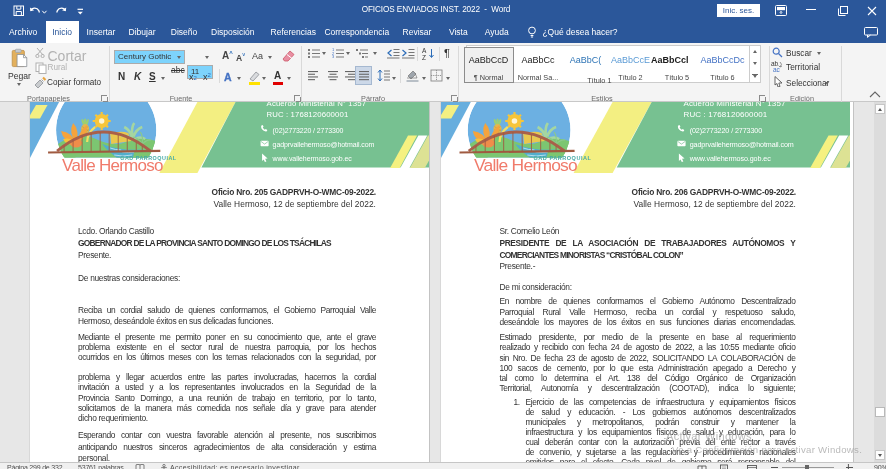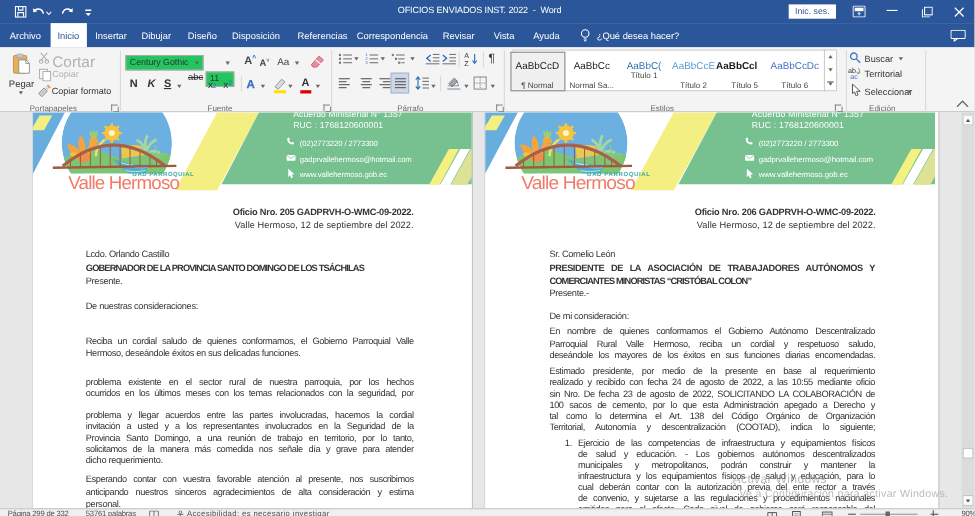--- a/index.html
+++ b/index.html
@@ -11,21 +11,21 @@
 .tab{position:absolute;top:0;height:22px;line-height:22px;color:#fff;font-size:8.5px;text-align:center}
 .tab.act{background:#fff;color:#2b579a}
 .ribbon{left:0;top:43px;width:886px;height:59px;background:#f4f4f4;border-bottom:1px solid #c8c8c8}
 .sep{position:absolute;top:3px;width:1px;height:82px;background:#d9d9d9}
 .glabel{position:absolute;top:50.5px;font-size:7.3px;color:#6a6a6a;text-align:center;white-space:nowrap}
 .gl{position:absolute;top:51.5px;width:7px;height:7px}
 .gl:before{content:"";position:absolute;left:0;top:0;width:5px;height:5px;border-left:1px solid #8a8a8a;border-top:1px solid #8a8a8a}
 .gl:after{content:"";position:absolute;right:0;bottom:0;width:4px;height:4px;border-right:1.2px solid #8a8a8a;border-bottom:1.2px solid #8a8a8a}
 .ric{position:absolute;font-size:8.6px;color:#444}
 .car{position:absolute;width:0;height:0;border-left:2.5px solid transparent;border-right:2.5px solid transparent;border-top:3px solid #666}
-.combo{position:absolute;background:#22c55e;border:1px solid #ababab;font-size:8px;color:#333;padding-left:3px}
+.combo{position:absolute;background:#7dd3fc;border:1px solid #ababab;font-size:8px;color:#333;padding-left:3px}
 .doc{left:0;top:102px;width:886px;height:360px;background:#e7e7e7}
 .page{position:absolute;top:0;background:#fff;height:360px;box-shadow:1px 0 0 #c3c3c3, -1px 0 0 #d8d8d8}
 .ln{position:absolute;font-size:8.4px;line-height:10px;color:#333;letter-spacing:-0.3px;white-space:nowrap}
 .j{letter-spacing:-0.38px}
 .j{white-space:normal;text-align:justify;text-align-last:justify;word-spacing:-0.5px}
 .b{font-weight:bold}
 .r{text-align:right}
 .sbar{left:0;top:462px;width:886px;height:7px;background:#f0f0f0;border-top:1px solid #c6c6c6}
 .st{position:absolute;top:1px;font-size:7px;letter-spacing:-0.2px;color:#4d4d4d;white-space:nowrap}
 svg{display:block}
@@ -91,21 +91,21 @@
     </svg>
 </div>
 <div class="ab ribbon"></div>
 <div class="ab" style="left:0;top:43px;width:886px;height:59px">
 <div class="sep" style="left:108.5px"></div>
 <div class="sep" style="left:301px"></div>
 <div class="sep" style="left:458px"></div>
 <div class="sep" style="left:768.5px"></div>
 <div class="sep" style="left:841px"></div>
 <div class="glabel" style="left:3.5px;width:90px">Portapapeles</div>
-<div class="glabel" style="left:155px;width:90px">Fuente</div>
+<div class="glabel" style="left:136px;width:90px">Fuente</div>
 <div class="glabel" style="left:328px;width:90px">Párrafo</div>
 <div class="glabel" style="left:557px;width:90px">Estilos</div>
 <div class="glabel" style="left:757px;width:90px">Edición</div>
 <div class="gl" style="left:100.5px"></div>
 <div class="gl" style="left:293.5px"></div>
 <div class="gl" style="left:450.5px"></div>
 <div class="gl" style="left:759px"></div>
 </div>
 <div class="ab" style="left:0;top:43px;width:886px;height:59px">
 <svg class="ab" style="left:9px;top:4px" width="21" height="23" viewBox="0 0 26 26">
@@ -119,21 +119,21 @@
 <svg class="ab" style="left:34.5px;top:4px" width="12" height="11" viewBox="0 0 12 11" fill="none" stroke="#b0b0b0" stroke-width="1">
       <path d="M2 1 L8 8 M8 1 L2 8"></path>
       <circle cx="2.4" cy="9" r="1.6"></circle>
       <circle cx="7.6" cy="9" r="1.6"></circle>
     </svg>
 <div class="ric" style="left:47.5px;top:5px;color:#b2b2b2;font-size:14px">Cortar</div>
 <svg class="ab" style="left:34.5px;top:19px" width="12" height="12" viewBox="0 0 12 12" fill="#fff" stroke="#b0b0b0" stroke-width="1">
       <rect x="1" y="1" width="7" height="8.5"></rect>
       <rect x="4" y="3" width="7" height="8.5"></rect>
     </svg>
-<div class="ric" style="left:47.5px;top:20px;color:#b2b2b2;font-size:8.2px">Copiar</div>
+<div class="ric" style="left:47.5px;top:20px;color:#b2b2b2;font-size:8.2px">Rural</div>
 <svg class="ab" style="left:33.5px;top:33px" width="13" height="13" viewBox="0 0 13 13">
       <path d="M1 9 l5 -5 3 3 -5 5 z" fill="#c9cccf" stroke="#8d9196" stroke-width="0.8"></path>
       <path d="M7.5 3.5 l2 2" stroke="#8d9196" stroke-width="0.8"></path>
       <path d="M9 1.5 l2.5 2.5" stroke="#e8a33d" stroke-width="2.2"></path>
     </svg>
 <div class="ric" style="left:47px;top:34.5px;color:#333;font-size:8.2px">Copiar formato</div>
 <div class="combo" style="left:114px;top:7px;width:71px;height:14px;line-height:12px">Century Gothic</div>
 <div class="car" style="left:176.5px;top:12.5px"></div>
 <div class="combo" style="left:187px;top:22px;width:26px;height:14px;line-height:12px">11</div>
 <div class="car" style="left:205px;top:12.5px"></div>
@@ -257,21 +257,21 @@
 <div class="ab" style="left:416.5px;top:4px;width:1px;height:14px;background:#dadada"></div>
 <div class="ab" style="left:438.5px;top:4px;width:1px;height:14px;background:#dadada"></div>
 <div class="ab" style="left:400px;top:26px;width:1px;height:14px;background:#dadada"></div>
 <div class="ab" style="left:466px;top:2px;width:295px;height:38px;background:#fff;border:1px solid #ccc"></div>
 <div class="ab" style="left:463.5px;top:3.5px;width:50px;height:36px;background:#f0f0f0;border:1px solid #8c8c8c"></div>
 <div class="ab" style="left:462.5px;top:11.5px;width:52px;text-align:center;font-size:9px;color:#1c1c1c;font-weight:normal;white-space:nowrap;overflow:hidden">AaBbCcD</div>
 <div class="ab" style="left:462.5px;top:29.5px;width:52px;text-align:center;font-size:7.3px;color:#444;white-space:nowrap;overflow:hidden">¶ Normal</div>
 <div class="ab" style="left:512px;top:11.5px;width:52px;text-align:center;font-size:9px;color:#1c1c1c;font-weight:normal;white-space:nowrap;overflow:hidden">AaBbCc</div>
 <div class="ab" style="left:512px;top:29.5px;width:52px;text-align:center;font-size:7.3px;color:#444;white-space:nowrap;overflow:hidden">Normal Sa...</div>
 <div class="ab" style="left:559.5px;top:11.5px;width:52px;text-align:center;font-size:9px;color:#2e74b5;font-weight:normal;white-space:nowrap;overflow:hidden">AaBbC(</div>
-<div class="ab" style="left:559.5px;top:21px;width:52px;text-align:center;font-size:7.3px;color:#444;white-space:nowrap;overflow:hidden">Título 1</div>
+<div class="ab" style="left:559.5px;top:33px;width:52px;text-align:right;font-size:7.3px;color:#444;white-space:nowrap;overflow:hidden">Título 1</div>
 <div class="ab" style="left:604.5px;top:11.5px;width:52px;text-align:center;font-size:9px;color:#5b9bd5;font-weight:normal;white-space:nowrap;overflow:hidden">AaBbCcE</div>
 <div class="ab" style="left:604.5px;top:29.5px;width:52px;text-align:center;font-size:7.3px;color:#444;white-space:nowrap;overflow:hidden">Título 2</div>
 <div class="ab" style="left:651px;top:11.5px;width:52px;text-align:left;font-size:9px;color:#1c1c1c;font-weight:bold;white-space:nowrap;overflow:hidden">AaBbCcl</div>
 <div class="ab" style="left:651px;top:29.5px;width:52px;text-align:center;font-size:7.3px;color:#444;white-space:nowrap;overflow:hidden">Título 5</div>
 <div class="ab" style="left:696.5px;top:11.5px;width:52px;text-align:center;font-size:9px;color:#4472c4;font-weight:normal;white-space:nowrap;overflow:hidden">AaBbCcDc</div>
 <div class="ab" style="left:696.5px;top:29.5px;width:52px;text-align:center;font-size:7.3px;color:#444;white-space:nowrap;overflow:hidden">Título 6</div>
 <div class="ab" style="left:749px;top:2px;width:12px;height:38px;border-left:1px solid #ccc"></div>
 <div class="car" style="left:752.5px;top:7px;transform:rotate(180deg)"></div>
 <div class="car" style="left:752.5px;top:19px;transform:rotate(0deg)"></div>
 <div class="car" style="left:752.5px;top:32px;transform:rotate(0deg)"></div>
@@ -459,20 +459,21 @@
 </svg>
     </div>
 <div class="ln b r" style="left:176px;top:84.9px;width:200px;letter-spacing:-0.2px">Oficio Nro. 205 GADPRVH-O-WMC-09-2022.</div>
 <div class="ln r" style="left:176px;top:96.5px;width:200px;letter-spacing:0.05px">Valle Hermoso, 12 de septiembre del 2022.</div>
 <div class="ln " style="left:78px;top:124.3px;width:298px">Lcdo. Orlando Castillo</div>
 <div class="ln b" style="left:78px;top:135.9px;width:298px;letter-spacing:-0.75px">GOBERNADOR DE LA PROVINCIA SANTO DOMINGO DE LOS TSÁCHILAS</div>
 <div class="ln " style="left:78px;top:147.5px;width:298px">Presente.</div>
 <div class="ln " style="left:78px;top:170.7px;width:298px">De nuestras consideraciones:</div>
 <div class="ln j" style="left:78px;top:202.8px;width:298px">Reciba un cordial saludo de quienes conformamos, el Gobierno Parroquial Valle</div>
 <div class="ln " style="left:78px;top:214.3px;width:298px">Hermoso, deseándole éxitos en sus delicadas funciones.</div>
+<div class="ln j" style="left:78px;top:229.9px;width:298px">Mediante el presente me permito poner en su conocimiento que, ante el grave</div>
 <div class="ln j" style="left:78px;top:240.0px;width:298px">problema existente en el sector rural de nuestra parroquia, por los hechos</div>
 <div class="ln j" style="left:78px;top:250.1px;width:298px">ocurridos en los últimos meses con los temas relacionados con la seguridad, por</div>
 <div class="ln j" style="left:78px;top:280.4px;width:298px">invitación a usted y a los representantes involucrados en la Seguridad de la</div>
 <div class="ln j" style="left:78px;top:270.3px;width:298px">problema y llegar acuerdos entre las partes involucradas, hacemos la cordial</div>
 <div class="ln j" style="left:78px;top:290.5px;width:298px">Provincia Santo Domingo, a una reunión de trabajo en territorio, por lo tanto,</div>
 <div class="ln j" style="left:78px;top:300.6px;width:298px">solicitamos de la manera más comedida nos señale día y grave para atender</div>
 <div class="ln " style="left:78px;top:310.7px;width:298px">dicho requerimiento.</div>
 <div class="ln j" style="left:78px;top:327.9px;width:298px">Esperando contar con vuestra favorable atención al presente, nos suscribimos</div>
 <div class="ln j" style="left:78px;top:339.6px;width:298px">anticipando nuestros sinceros agradecimientos de alta consideración y estima</div>
 <div class="ln " style="left:78px;top:351.3px;width:298px">personal.</div>

